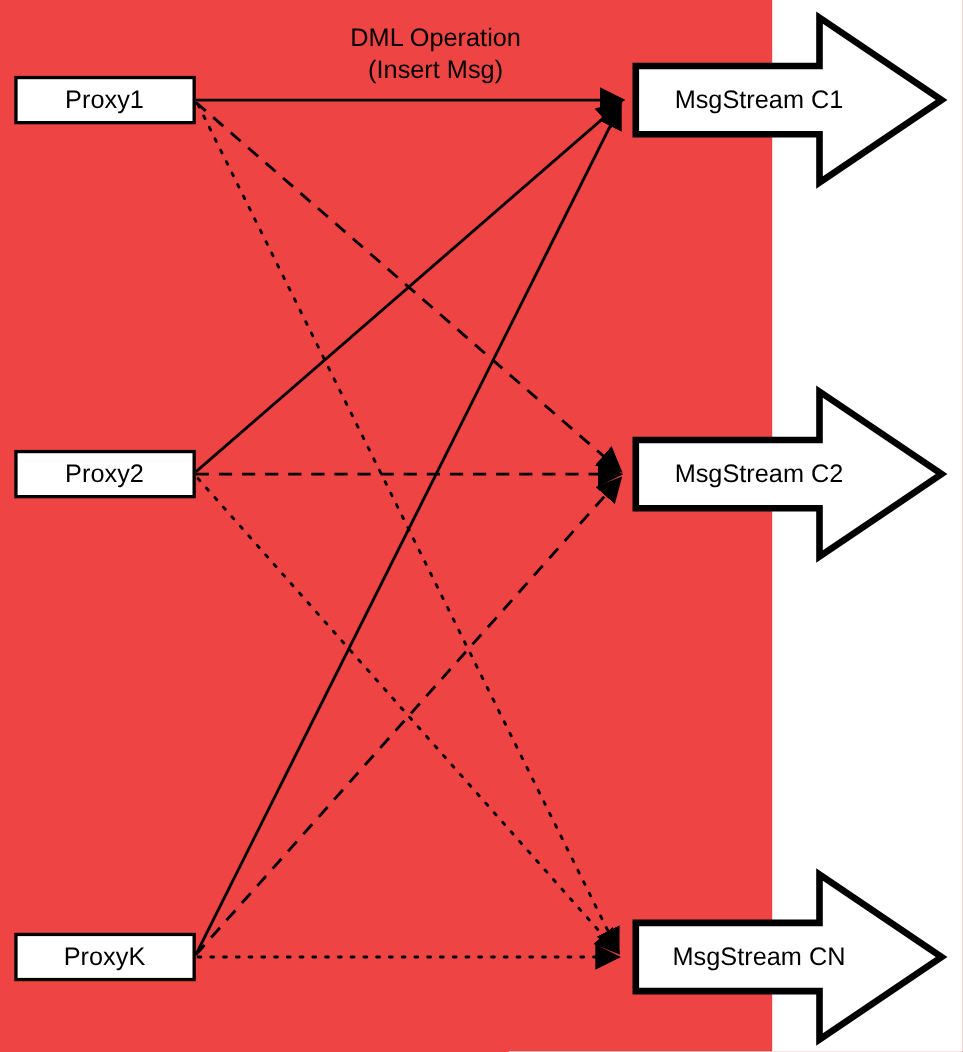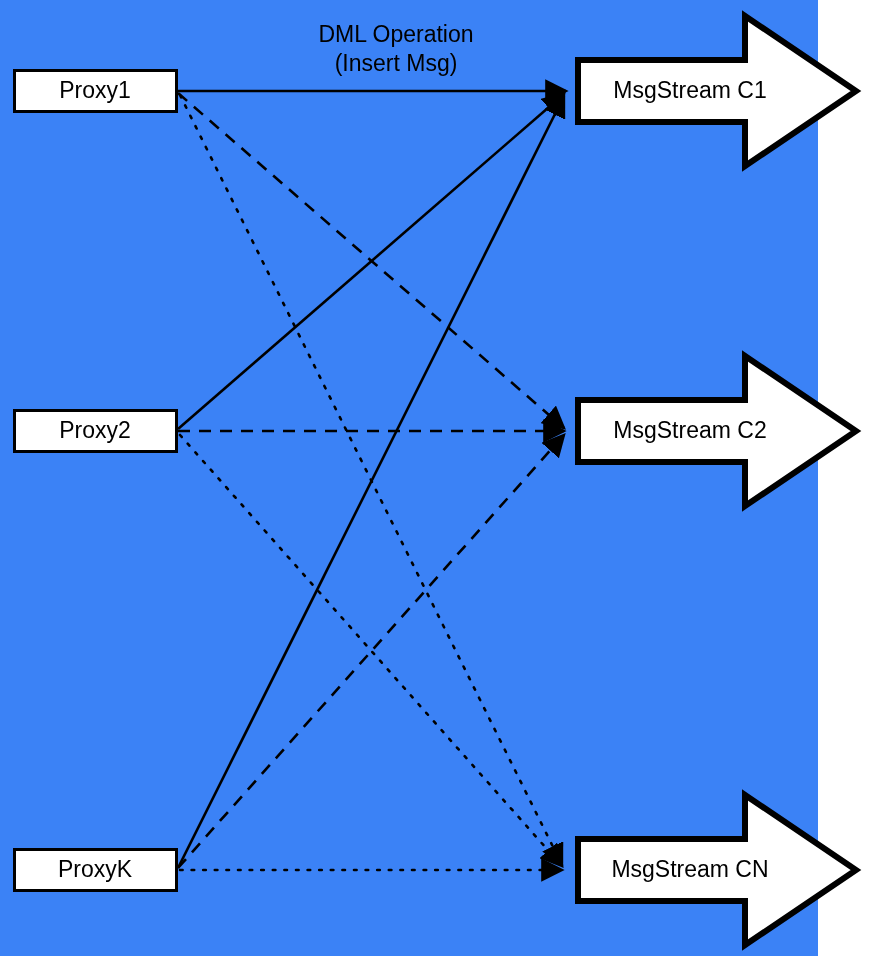--- a/index.html
+++ b/index.html
@@ -9,23 +9,23 @@
     background: #ffffff;
   }
   body {
     width: 875px;
     height: 956px;
     font-family: "Liberation Sans", sans-serif;
     overflow: hidden;
   }
   #diagram-root {
     position: relative;
-    width: 818px;
+    width: 702px;
     height: 956px;
-    background: #3b82f6;
+    background: #ef4444;
   }
   #diagram-svg {
     position: absolute;
     left: 0;
     top: 0;
     width: 875px;
     height: 956px;
     display: block;
   }
   .node-label {

